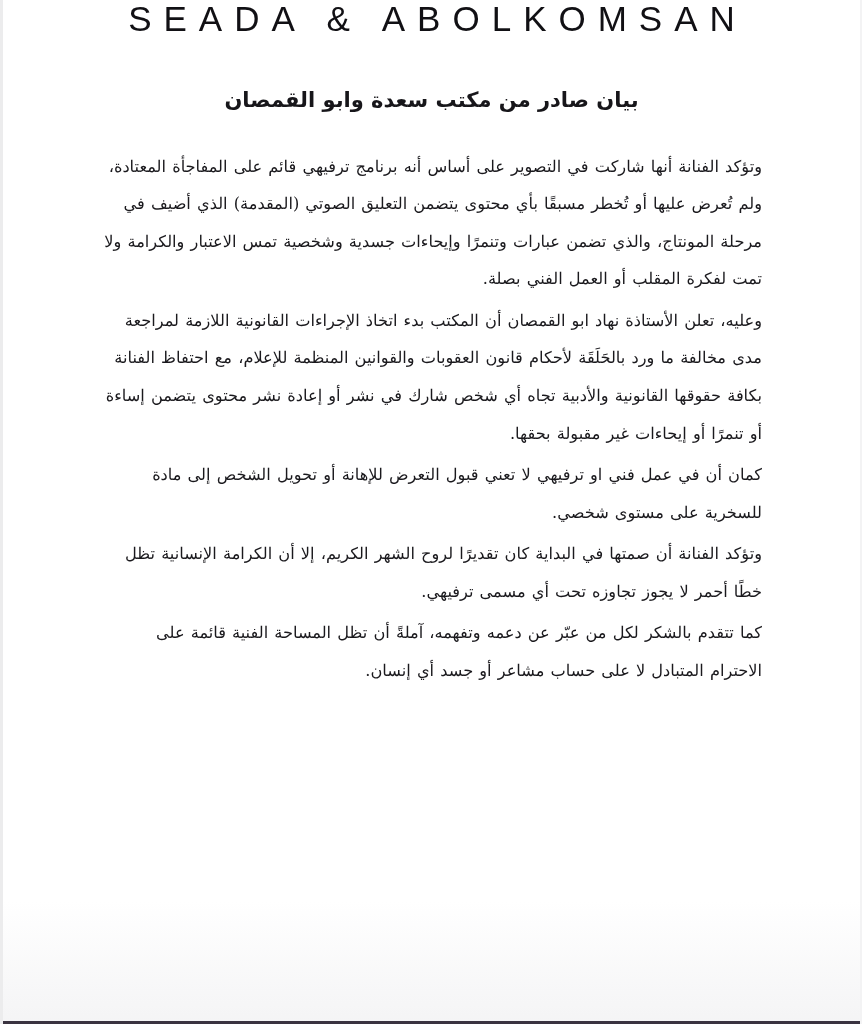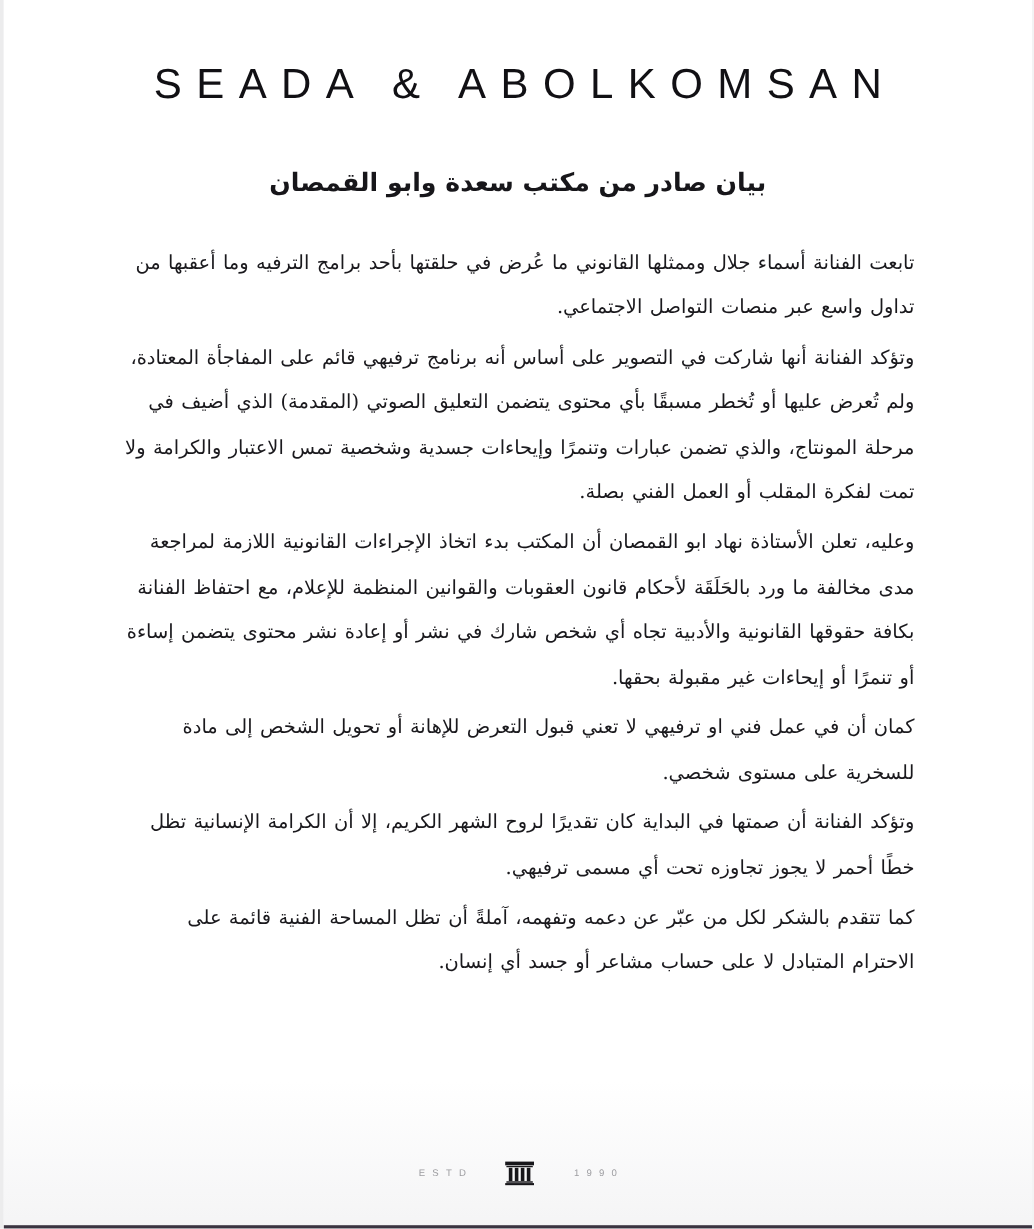--- a/index.html
+++ b/index.html
@@ -43,21 +43,20 @@
   }
 
   .sheet {
     position: relative;
     z-index: 2;
     padding: 0 98px;
   }
 
   
   .letterhead {
-    padding-top: 52px;
     text-align: center;
   }
   .brand {
     font-family: "Liberation Sans", sans-serif;
     font-size: 35px;
     font-weight: 400;
     letter-spacing: 12px;
     color: #111014;
     white-space: nowrap;
     direction: ltr;
@@ -133,42 +132,23 @@
 
     <header class="letterhead">
       <div class="brand">SEADA &amp; ABOLKOMSAN</div>
     </header>
 
     <div class="subtitle-block">
       <div class="subtitle-line">بيان صادر من مكتب سعدة وابو القمصان</div>
     </div>
 
     <article class="statement">
-      <p>تابعت الفنانة أسماء جلال وممثلها القانوني ما عُرض في حلقتها بأحد برامج الترفيه وما أعقبها من تداول واسع عبر منصات التواصل الاجتماعي.</p>
       <p>وتؤكد الفنانة أنها شاركت في التصوير على أساس أنه برنامج ترفيهي قائم على المفاجأة المعتادة، ولم تُعرض عليها أو تُخطر مسبقًا بأي محتوى يتضمن التعليق الصوتي (المقدمة) الذي أضيف في مرحلة المونتاج، والذي تضمن عبارات وتنمرًا وإيحاءات جسدية وشخصية تمس الاعتبار والكرامة ولا تمت لفكرة المقلب أو العمل الفني بصلة.</p>
       <p>وعليه، تعلن الأستاذة نهاد ابو القمصان أن المكتب بدء اتخاذ الإجراءات القانونية اللازمة لمراجعة مدى مخالفة ما ورد بالحَلَقَة لأحكام قانون العقوبات والقوانين المنظمة للإعلام، مع احتفاظ الفنانة بكافة حقوقها القانونية والأدبية تجاه أي شخص شارك في نشر أو إعادة نشر محتوى يتضمن إساءة أو تنمرًا أو إيحاءات غير مقبولة بحقها.</p>
       <p>كمان أن في عمل فني او ترفيهي لا تعني قبول التعرض للإهانة أو تحويل الشخص إلى مادة للسخرية على مستوى شخصي.</p>
       <p>وتؤكد الفنانة أن صمتها في البداية كان تقديرًا لروح الشهر الكريم، إلا أن الكرامة الإنسانية تظل خطًا أحمر لا يجوز تجاوزه تحت أي مسمى ترفيهي.</p>
       <p>كما تتقدم بالشكر لكل من عبّر عن دعمه وتفهمه، آملةً أن تظل المساحة الفنية قائمة على الاحترام المتبادل لا على حساب مشاعر أو جسد أي إنسان.</p>
     </article>
 
   </div>
 
-  <footer class="footer-mark">
-    <span class="estd-text">ESTD</span>
-
-    <span>
-      <svg class="temple-emblem" width="26" height="21" viewBox="0 0 26 21" aria-hidden="true">
-        <rect x="1" y="1" width="24" height="3.1" fill="#17161a"></rect>
-        <rect x="2" y="4.6" width="22" height="1.1" fill="#17161a"></rect>
-        <rect x="4" y="6.2" width="3" height="11" fill="#17161a"></rect>
-        <rect x="9" y="6.2" width="3" height="11" fill="#17161a"></rect>
-        <rect x="14" y="6.2" width="3" height="11" fill="#17161a"></rect>
-        <rect x="19" y="6.2" width="3" height="11" fill="#17161a"></rect>
-        <rect x="2" y="17.4" width="22" height="1.2" fill="#17161a"></rect>
-        <rect x="1" y="18.9" width="24" height="1.9" fill="#17161a"></rect>
-      </svg>
-    </span>
-
-    <span class="estd-text">1990</span>
-  </footer>
 
 </div>
 
 </body></html>

